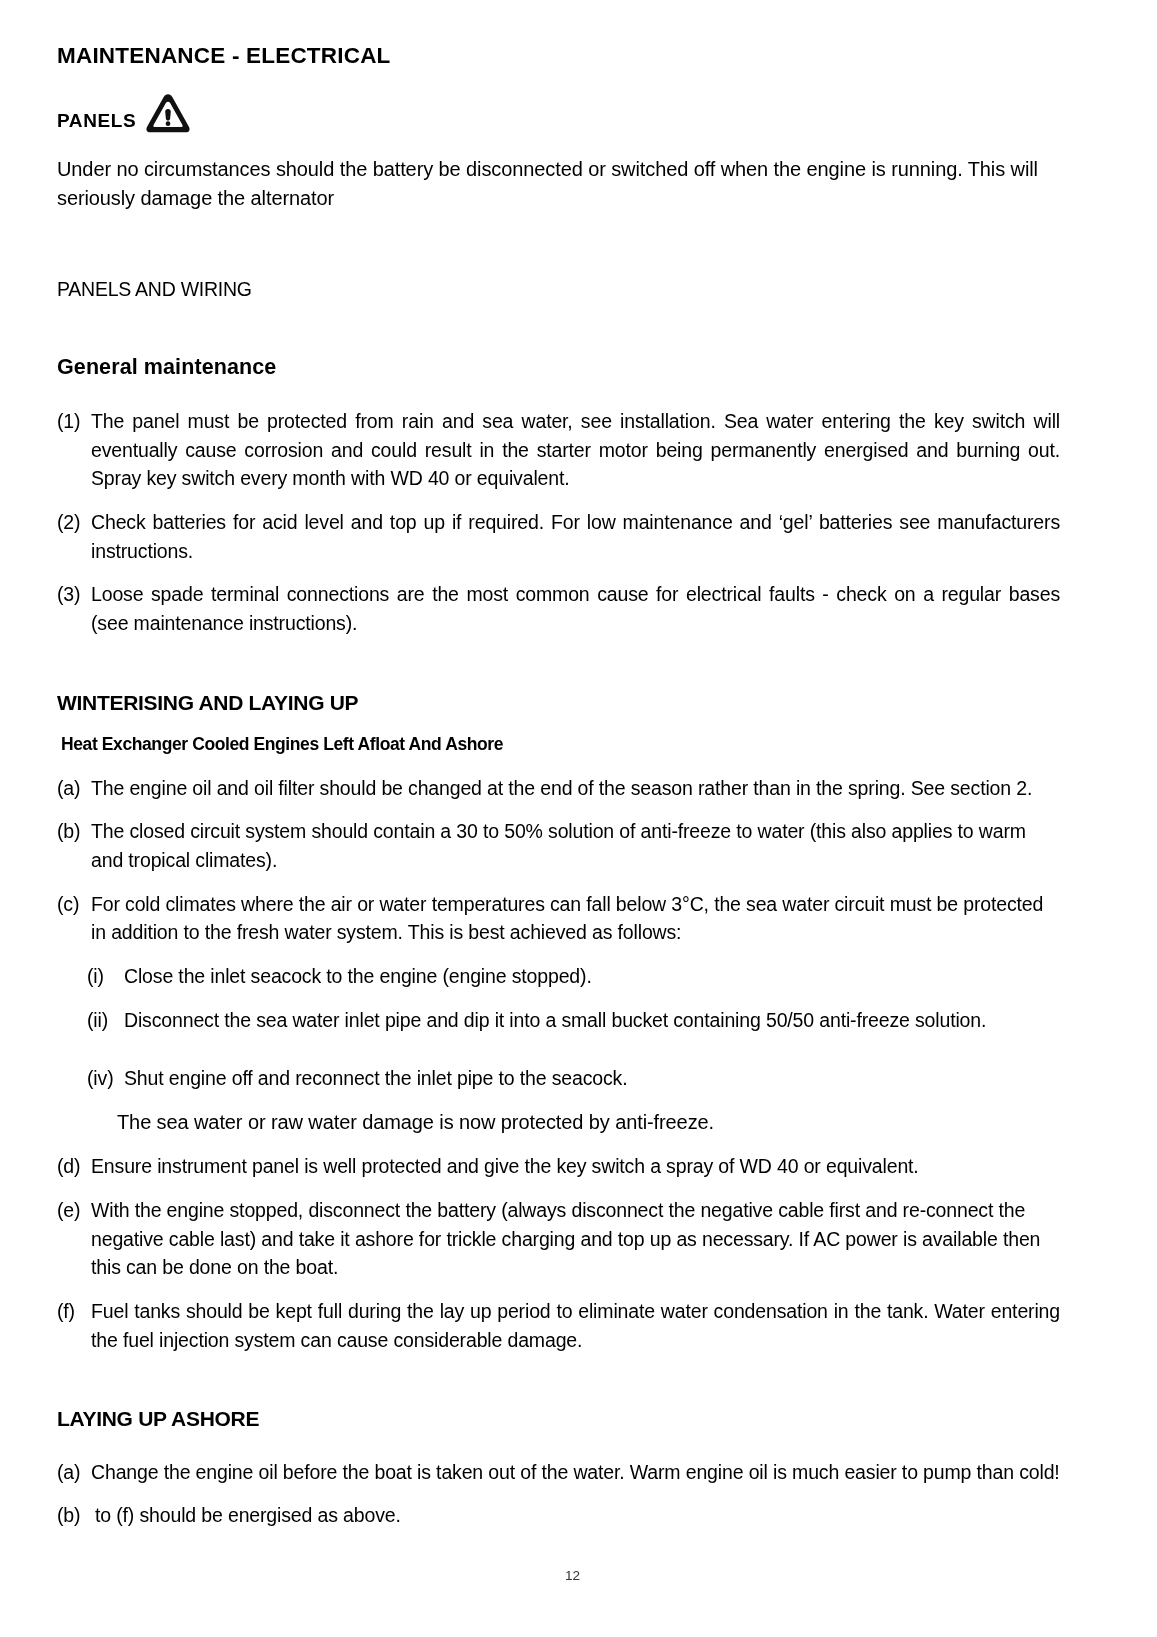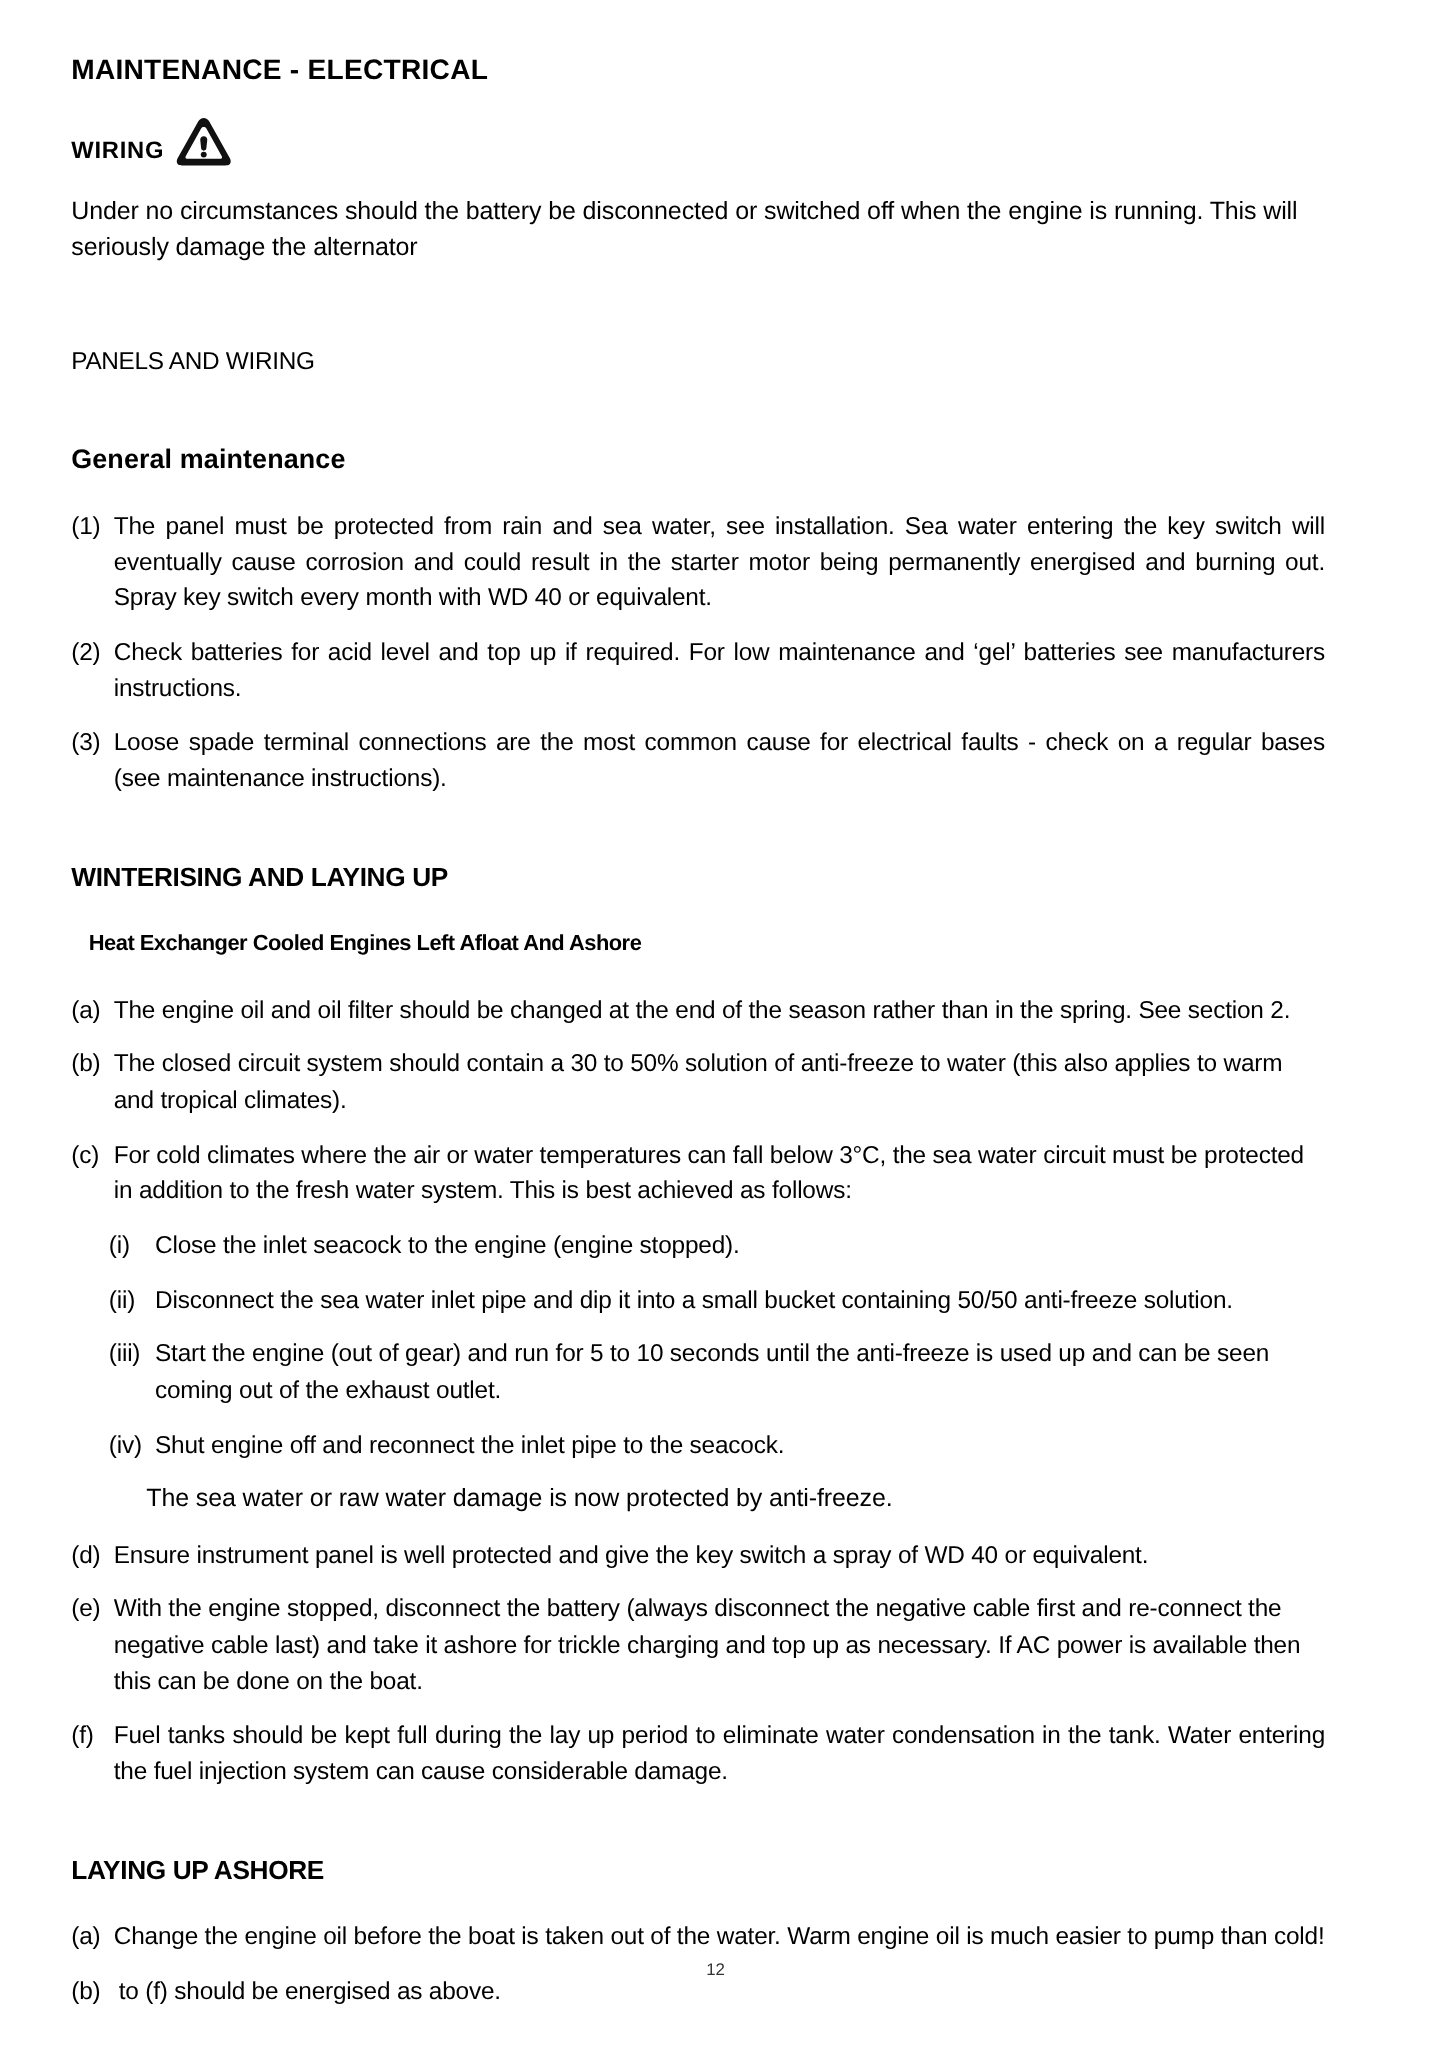--- a/index.html
+++ b/index.html
@@ -72,21 +72,21 @@
   .h-section {
     font-size: 21px;
     font-weight: bold;
     margin: 0;
     line-height: 1.2;
     letter-spacing: -0.3px;
   }
   .h-subsection {
     font-size: 17.5px;
     font-weight: bold;
-    margin: 14px;
+    margin: 4px;
     line-height: 1.2;
     letter-spacing: -0.4px;
   }
 
   
   .para {
     font-size: 20px;
     line-height: 1.47;
     margin: 0;
     text-align: left;
@@ -139,21 +139,21 @@
 </style>
 </head>
 <body>
 
 <div id="page">
   <div class="content">
 
     <h1 class="h-main">MAINTENANCE - ELECTRICAL</h1>
 
     <div class="warning-row">
-      <span class="warning-word">WIRING</span>
+      <span class="warning-word">PANELS</span>
       <span class="warn-icon">
         <svg viewBox="0 0 100 88" width="46" height="40" xmlns="http://www.w3.org/2000/svg">
           <path d="M50 3 C54 3 57.5 5.5 59.5 9 L96 74 C98 77.5 98 81.5 96 84 C94.3 86.2 91.5 86.5 88 86.5 L12 86.5 C8.5 86.5 5.7 86.2 4 84 C2 81.5 2 77.5 4 74 L40.5 9 C42.5 5.5 46 3 50 3 Z M50 19 C48 19 46.6 19.8 45.6 21.2 L18.5 70 C17.6 71.6 17.6 73 18.4 74 C19.1 74.9 20.4 75 22 75 L78 75 C79.6 75 80.9 74.9 81.6 74 C82.4 73 82.4 71.6 81.5 70 L54.4 21.2 C53.4 19.8 52 19 50 19 Z" fill="#111111"></path>
           <path d="M50 35 C53.6 35 56.4 37.8 56.2 41.2 L54.6 56.5 C54.4 58.8 52.4 60.5 50 60.5 C47.6 60.5 45.6 58.8 45.4 56.5 L43.8 41.2 C43.6 37.8 46.4 35 50 35 Z" fill="#111111"></path>
           <circle cx="50" cy="67.5" r="5.2" fill="#111111"></circle>
         </svg>
       </span>
     </div>
 
     <p class="para">Under no circumstances should the battery be disconnected or switched off when the engine is running.  This will seriously damage the alternator</p>
@@ -225,24 +225,20 @@
 
     <div class="gap-s"></div>
 
     <div class="item sub">
       <span class="marker">(ii)</span>
       <span class="itext">Disconnect the sea water inlet pipe and dip it into a small bucket containing 50/50 anti-freeze solution.</span>
     </div>
 
     <div class="gap-s"></div>
 
-    <div class="item sub">
-      <span class="marker">(iii)</span>
-      <span class="itext">Start the engine (out of gear) and run for 5 to 10 seconds until the anti-freeze is used up and can be seen coming out of the exhaust outlet.</span>
-    </div>
 
     <div class="gap-s"></div>
 
     <div class="item sub">
       <span class="marker">(iv)</span>
       <span class="itext">Shut engine off and reconnect the inlet pipe to the seacock.</span>
     </div>
 
     <div class="gap-s"></div>
 

